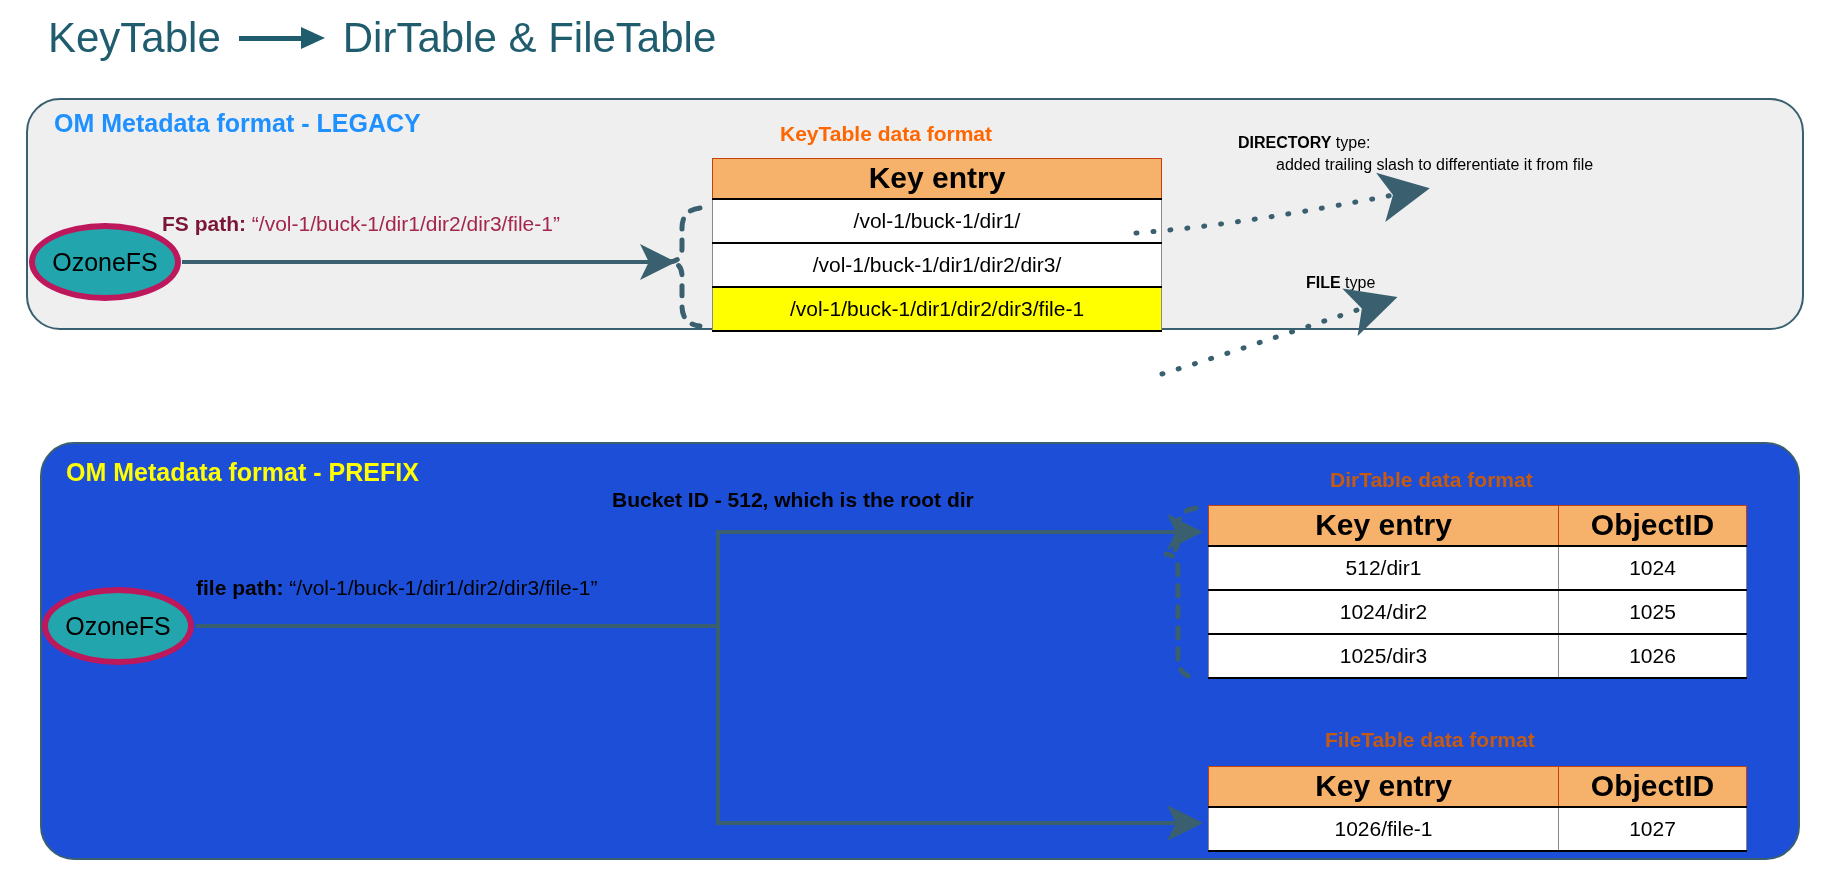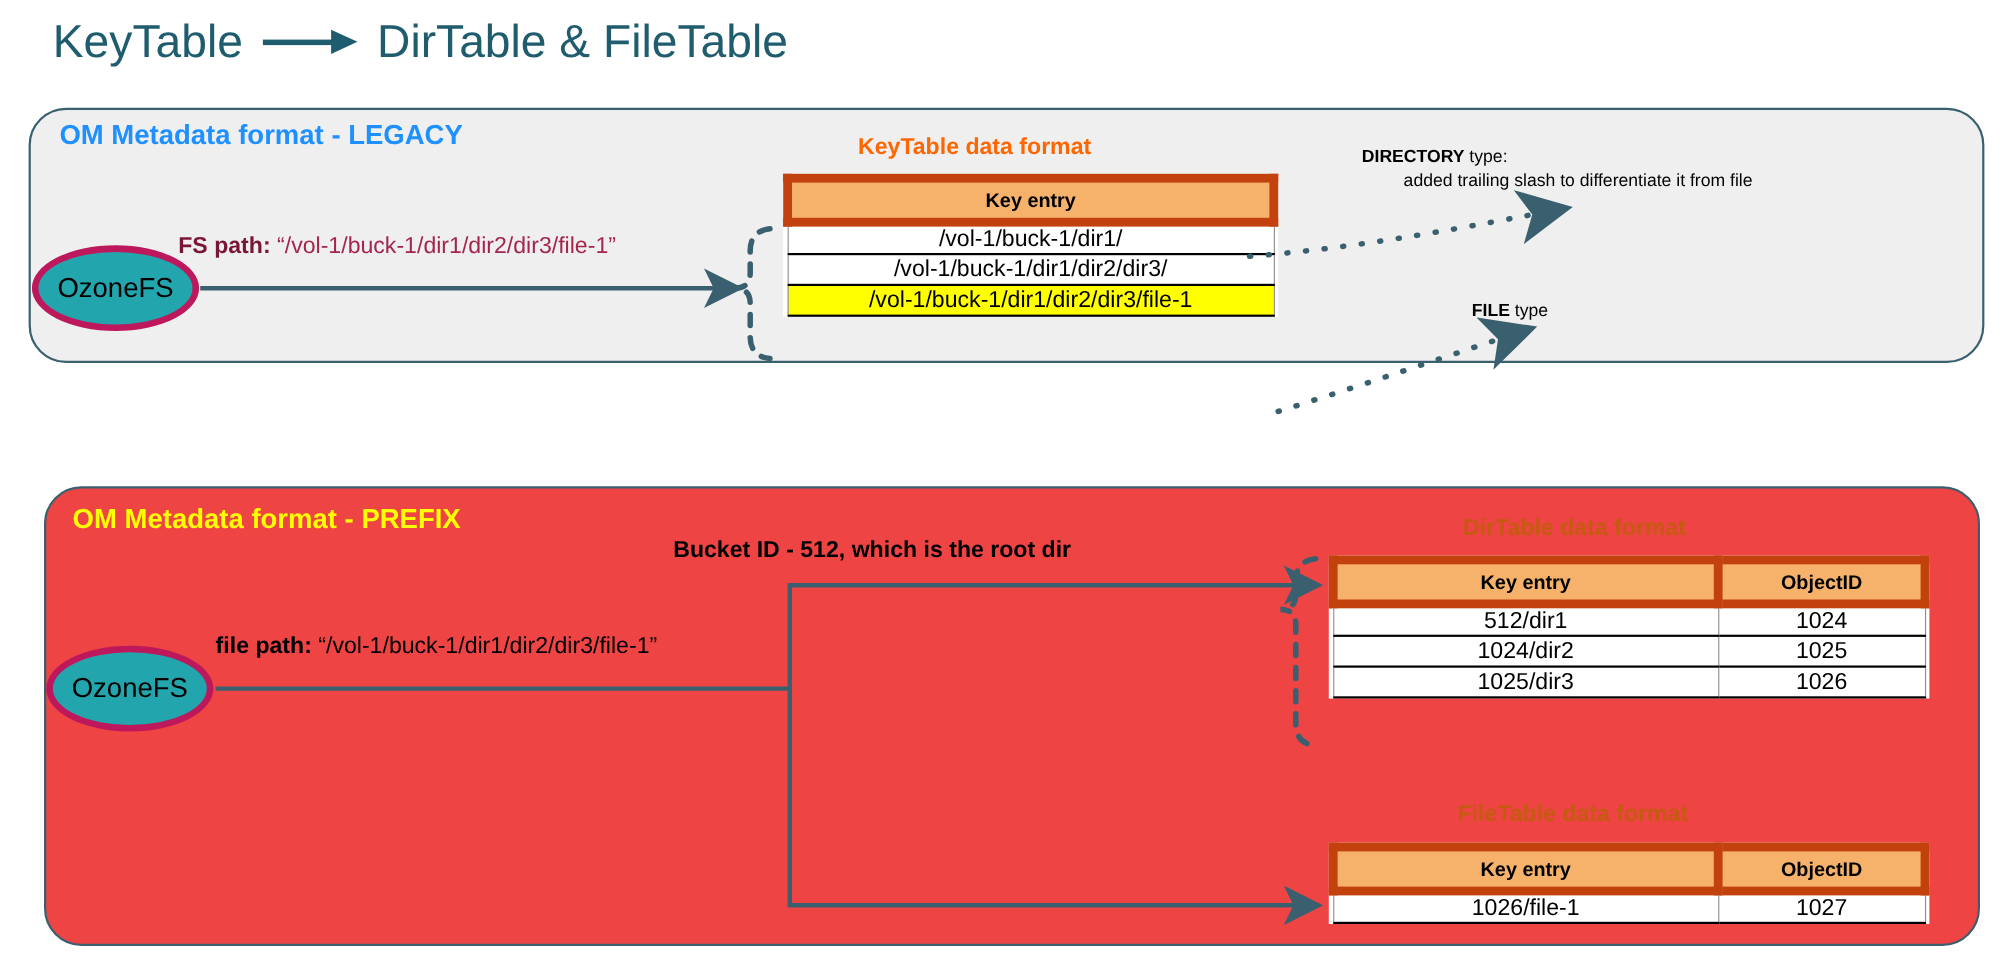--- a/index.html
+++ b/index.html
@@ -56,21 +56,21 @@
     border-radius: 34px;
   }
   #panel-legacy {
     left: 26px; top: 98px;
     width: 1778px; height: 232px;
     background: #EFEFEF;
   }
   #panel-prefix {
     left: 40px; top: 442px;
     width: 1760px; height: 418px;
-    background: #ef4444;
+    background: #1d4ed8;
   }
   .panel-title {
     position: absolute;
     font-size: 25px;
     font-weight: bold;
     white-space: nowrap;
   }
   #legacy-title {
     left: 26px; top: 9px;
     color: #1E90FF;
@@ -119,30 +119,30 @@
   .dtable {
     position: absolute;
     border-collapse: collapse;
     background: #ffffff;
     font-size: 21px;
   }
   .dtable td, .dtable th {
     border: 1px solid #6b6b6b;
     padding: 0;
     text-align: center;
-    height: 28px;
+    height: 44px;
     font-weight: 400;
     color: #000000;
     white-space: nowrap;
   }
   .dtable thead th {
     background: #F6B26B;
     font-weight: bold;
-    font-size: 18px;
-    border: 8px solid #c2410c;
+    font-size: 30px;
+    border: 1px solid #c2410c;
     height: 40px;
   }
   .dtable tbody td {
     border-top: 2px solid #000000;
     border-bottom: 2px solid #000000;
     border-left: 1px solid #8a8a8a;
     border-right: 1px solid #8a8a8a;
   }
   .dtable tbody tr.hl td { background: #FFFF00; }
 
@@ -170,21 +170,21 @@
     position: absolute;
     font-size: 16px;
     color: #000000;
     white-space: nowrap;
     line-height: 1.35;
     margin-left: 28px;
   }
   .annot b { font-weight: bold; }
   #dir-annot { left: 1210px; top: 132px; }
   #dir-annot .l2 { display: block; margin-left: 38px; }
-  #file-annot { left: 1310px; top: 272px; }
+  #file-annot { left: 1278px; top: 272px; }
 
   
   #overlay {
     position: absolute;
     left: 0; top: 0;
     width: 1830px; height: 880px;
     pointer-events: none;
   }
 </style>
 </head>

